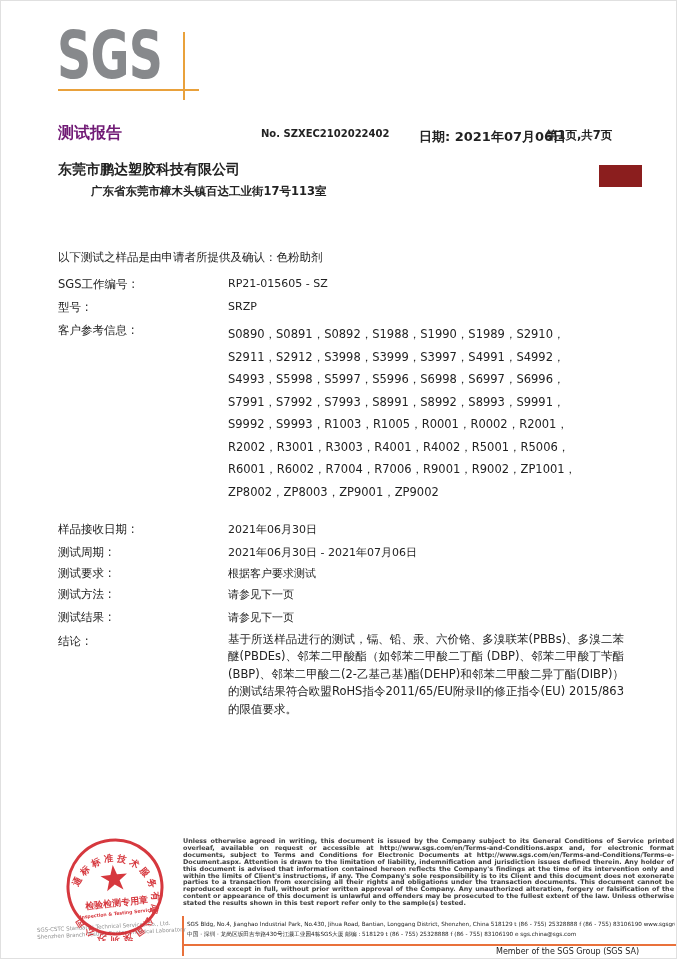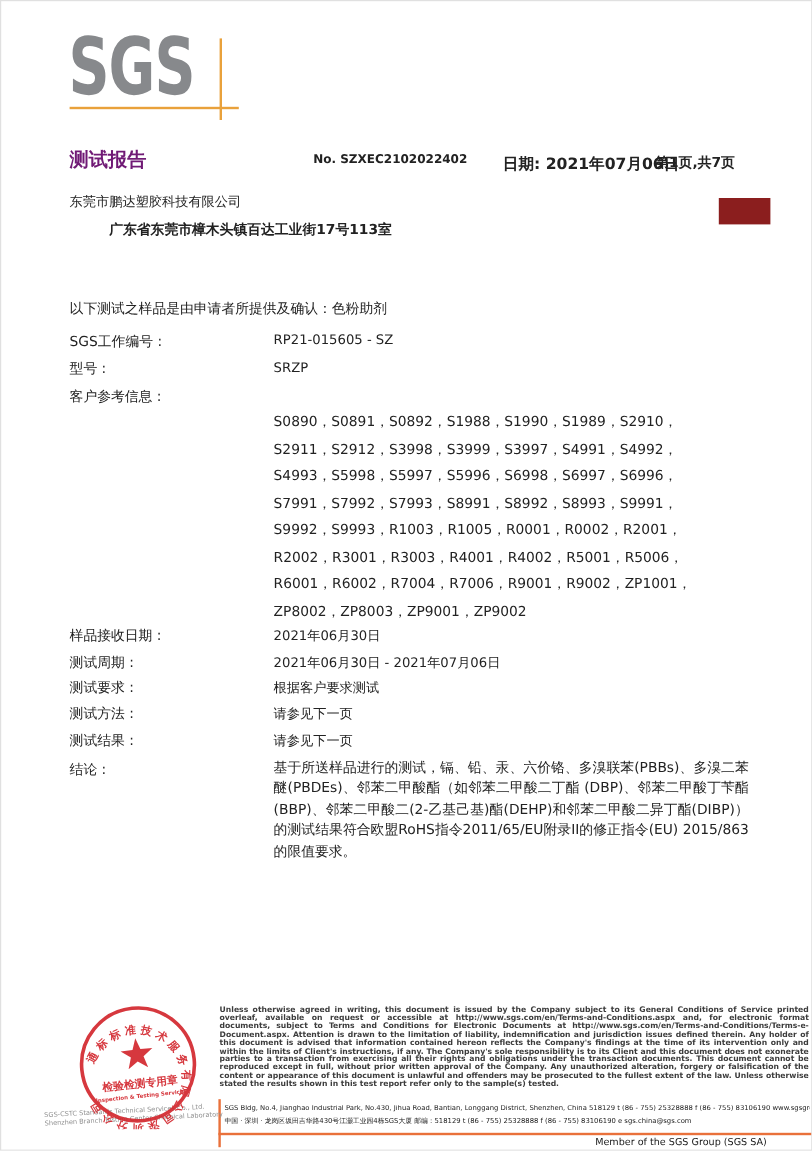--- a/index.html
+++ b/index.html
@@ -18,30 +18,30 @@
     transform:scaleX(0.72); transform-origin:left top;
   }
   .logo-hline { position:absolute; left:57px; top:88px; width:141px; height:2px; background:#e9a13b; }
   .logo-vline { position:absolute; left:182px; top:31px; width:2px; height:68px; background:#e9a13b; }
 
   .doc-title { position:absolute; left:57px; top:122px; font-size:16px; font-weight:bold; color:#701a75; }
   .report-no { position:absolute; left:215px; top:127px; font-size:10px; font-weight:bold;margin-left:45px; }
   .report-date { position:absolute; left:418px; top:127px; font-size:13px; font-weight:bold; }
   .page-info { position:absolute; left:545px; top:127px; font-size:11.5px; font-weight:bold; }
 
-  .company-name { position:absolute; left:57px; top:160px; font-size:11px; font-weight:normal;text-align:center; }
+  .company-name { position:absolute; left:57px; top:160px; font-size:14px; font-weight:bold;text-align:center; }
   .company-address { position:absolute; left:57px; top:183px; font-size:11.5px; font-weight:bold;margin-left:33px; }
 
   .redacted { position:absolute; left:598px; top:164px; width:43px; height:22px; background:#8b1e1e; }
 
   
   .intro { position:absolute; left:57px; top:249px; font-size:11.5px; }
   .lbl { position:absolute; left:57px; font-size:11.5px; }
   .val { position:absolute; left:227px; font-size:11px; }
-  .ref-lines { position:absolute; left:227px; top:322px; font-size:11.5px; line-height:22.5px;margin-top:17px; }
+  .ref-lines { position:absolute; left:227px; top:322px; font-size:11.5px; line-height:22.5px; }
   .conclusion-val { position:absolute; left:227px; top:630px; width:396px; font-size:11.5px; line-height:17.4px; text-align:justify; }
 
   
   .terms {
     position:absolute; left:182px; top:837px; width:491px;
     font-size:6.4px; line-height:6.9px; text-align:justify; color:#3c3c3c;
     font-weight:bold;
   }
   .attention {
     position:absolute; left:182px; top:903px; width:491px;

